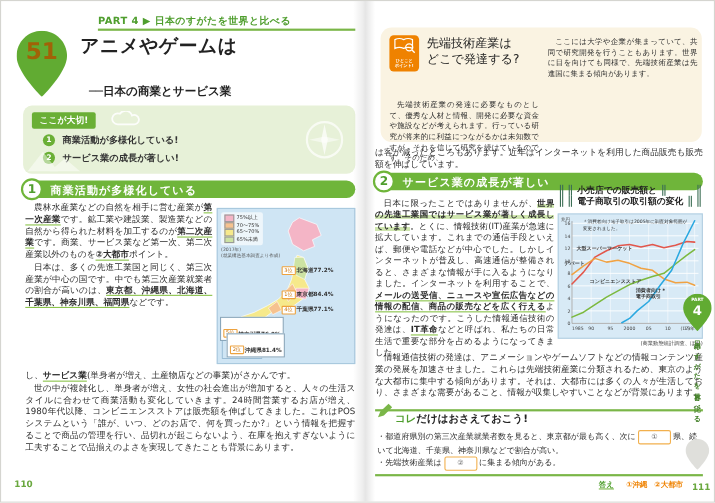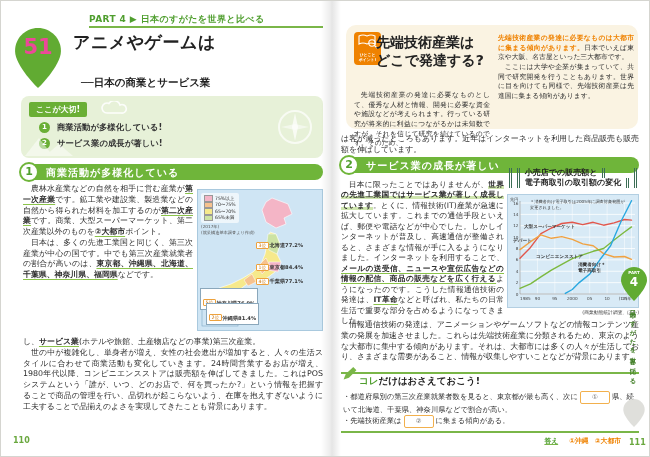--- a/index.html
+++ b/index.html
@@ -13,21 +13,21 @@
   .ind{text-indent:1em}
   .seg-u,.seg-ub{text-decoration:underline;text-decoration-color:#8bc34a;text-underline-offset:2px}
   .seg-ub{font-weight:bold}
   .seg-gb{font-weight:bold;background:linear-gradient(transparent 62%,#cfe6ae 62%)}
   .seg-o{color:#ef8200;font-weight:bold}
   
   .part-head{position:absolute;left:88px;top:12px;font-size:9px;font-weight:bold;color:#4f9e2e;letter-spacing:.4px}
   .part-rule{position:absolute;left:88px;top:25px;width:234px;height:2px;background:#7ab648}
   .pin-big{position:absolute;left:14px;top:27px;width:46px;height:60px}
   .pin-big svg{width:100%;height:100%;fill:#61ab32}
-  .pin-big .num{position:absolute;left:0;top:7px;width:46px;text-align:center;color:#ec4899;font-size:21px;font-weight:bold}
+  .pin-big .num{position:absolute;left:0;top:7px;width:46px;text-align:center;color:#a16207;font-size:21px;font-weight:bold}
   .lesson-title{position:absolute;left:72px;top:31px;font-size:17px;font-weight:bold;line-height:1.22;color:#222;letter-spacing:.5px}
   .lesson-sub{position:absolute;left:80px;top:75px;font-size:10.5px;font-weight:bold;color:#222}
   
   .keybox{position:absolute;left:20px;top:95px;width:302px;height:62px;background:#e7f1d8;border-radius:8px}
   .keytag{position:absolute;left:8px;top:6px;background:#6aaf35;color:#fff;font-size:8px;font-weight:bold;padding:2px 7px;border-radius:2px}
   .cloud{position:absolute;left:78px;top:5px;width:30px;height:14px;opacity:.9}
   .keyitem{position:absolute;left:18px;font-size:8.4px;font-weight:bold;color:#333}
   .knum{display:inline-block;width:11px;height:11px;background:#6aaf35;color:#fff;border-radius:50%;
     font-size:7px;line-height:11px;text-align:center;margin-right:4px;vertical-align:1px}
   .compass{position:absolute;right:8px;top:11px;width:40px;height:40px}
@@ -54,21 +54,21 @@
     padding:0 1.5px;border-radius:1px;margin-right:1px;vertical-align:.5px}
   .cname{font-size:5.2px;font-weight:bold;color:#333}
   .boxed{background:#fff;border:.5px solid #8aa7bb;padding:.5px 2px}
   .mc1{left:58px;top:42px}.mc2{left:58px;top:64px}.mc3{left:58px;top:78px}
   .mc4{left:2px;top:98px}.mc5{left:8px;top:113px}
   .pageno{position:absolute;font-size:8px;font-weight:bold;color:#6aa83f}
   
   .pointbox{position:absolute;left:345px;top:24px;width:292px;height:104px;background:#faf3e2;border-radius:10px}
   .picon{position:absolute;left:8px;top:7px;width:27px;height:33px;background:#ef8200;border-radius:4px;text-align:center}
   .picon .ptag{color:#fff;font-size:3.8px;font-weight:bold;line-height:1.3}
-  .ptitle{position:absolute;left:30px;top:8px;font-size:14px;font-weight:bold;line-height:1.3;color:#222}
+  .ptitle{position:absolute;left:42px;top:8px;font-size:11px;font-weight:normal;line-height:1.3;color:#222}
   .pcol{position:absolute;width:136px}
   .pcol .p{font-size:6.8px;line-height:1.42}
   
   .contp{position:absolute;left:340px;top:133px;width:298px}
   .s2col{position:absolute;left:340px;top:179px;width:163px}
   .s2col .p{font-size:7.7px;line-height:1.36}
   .s2full{position:absolute;left:340px;top:319px;width:298px}
   
   .chart-title{position:absolute;left:506px;top:167px;width:132px;text-align:center}
   .chart-title span{display:inline-block;border-left:3px double #3c6e55;border-right:3px double #3c6e55;
@@ -145,25 +145,25 @@
       <path d="M6 20 L20 17 L34 20 L20 23 Z" fill="#fff" opacity=".5"></path>
     </svg>
   </div>
 
   <div class="pill" style="left:20px;top:163px;width:302px">
     <div class="badge">1</div>
     <div class="htext">商業活動が多様化している</div>
   </div>
 
   <div class="s1col">
-    <p class="p ind"><span>農林水産業などの自然を相手に営む産業が</span><span class="seg-ub">第一次産業</span><span>です。鉱工業や建設業、製造業などの自然から得られた材料を加工するのが</span><span class="seg-ub">第二次産業</span><span>です。商業、大型スーパーマーケット、第二次産業以外のものを</span><span class="seg-ub">②大都市</span><span>ポイント。</span></p>
+    <p class="p ind"><span>農林水産業などの自然を相手に営む産業が</span><span class="seg-ub">第一次産業</span><span>です。鉱工業や建設業、製造業などの自然から得られた材料を加工するのが</span><span class="seg-ub">第二次産業</span><span>です。商業、サービス業など第一次、第二次産業以外のものを</span><span class="seg-ub">②大都市</span><span>ポイント。</span></p>
     <p class="p ind"><span>日本は、多くの先進工業国と同じく、第三次産業が中心の国です。中でも第三次産業就業者の割合が高いのは、</span><span class="seg-ub">東京都、沖縄県、北海道、千葉県、神奈川県、福岡県</span><span>などです。</span></p>
   </div>
   <div class="s1full">
-    <p class="p"><span>し、</span><span class="seg-ub">サービス業</span><span>(ホテルや旅館、土産物店などの事業)第三次産業。</span></p>
+    <p class="p"><span>し、</span><span class="seg-ub">サービス業</span><span>(単身者が増え、土産物店などの事業)がさかんです。</span></p>
     <p class="p ind"><span>世の中が複雑化し、単身者が増え、女性の社会進出が増加すると、人々の生活スタイルに合わせて商業活動も変化していきます。24時間営業するお店が増え、1980年代以降、コンビニエンスストアは販売額を伸ばしてきました。これはPOSシステムという「誰が、いつ、どのお店で、何を買ったか?」という情報を把握することで商品の管理を行い、品切れが起こらないよう、在庫を抱えすぎないように工夫することで品揃えのよさを実現してきたことも背景にあります。</span></p>
   </div>
 
   <div class="mapbox">
     <svg width="126" height="140" viewBox="0 0 126 140">
       <polygon points="74,8 90,14 94,24 86,28 88,34 78,38 68,32 64,20 68,12" fill="#f4b5c6" stroke="#fff" stroke-width=".6"></polygon>
       <polygon points="72,42 78,44 82,54 79,64 83,72 77,82 69,88 59,92 49,94 41,100 31,102 25,108 17,106 21,98 33,94 45,88 55,82 63,74 67,64 69,54" fill="#f6e98b" stroke="#fff" stroke-width=".6"></polygon>
       <polygon points="70,44 78,44 82,54 79,64 71,60 69,52" fill="#cde3a3" stroke="#fff" stroke-width=".5"></polygon>
       <polygon points="71,72 83,72 80,82 70,80" fill="#f4b5c6" stroke="#fff" stroke-width=".5"></polygon>
       <polygon points="60,76 68,68 72,76 64,84" fill="#f6c28f" stroke="#fff" stroke-width=".5"></polygon>
@@ -218,21 +218,20 @@
       <div class="ptag">ポイント!</div>
     </div>
     <div class="ptitle">
       <div>先端技術産業は</div>
       <div>どこで発達する?</div>
     </div>
     <div class="pcol" style="left:8px;top:66px">
       <p class="p ind"><span>先端技術産業の発達に必要なものとして、優秀な人材と情報、開発に必要な資金や施設などが考えられます。行っている研究が将来的に利益につながるかは未知数ですが、それを信じて研究を続けているのです。そのため、</span></p>
     </div>
     <div class="pcol" style="left:152px;top:9px">
-      <p class="p"><span class="seg-o">先端技術産業の発達に必要なものは大都市に集まる傾向があります。</span><span>日本でいえば東京や大阪、名古屋といった三大都市です。</span></p>
       <p class="p ind"><span>ここには大学や企業が集まっていて、共同で研究開発を行うこともあります。世界に目を向けても同様で、先端技術産業は先進国に集まる傾向があります。</span></p>
     </div>
   </div>
 
   <div class="contp">
     <p class="p"><span>は客が減ったところもあります。近年はインターネットを利用した商品販売も販売額を伸ばしています。</span></p>
   </div>
 
   <div class="pill" style="left:340px;top:156px;width:298px">
     <div class="badge">2</div>

